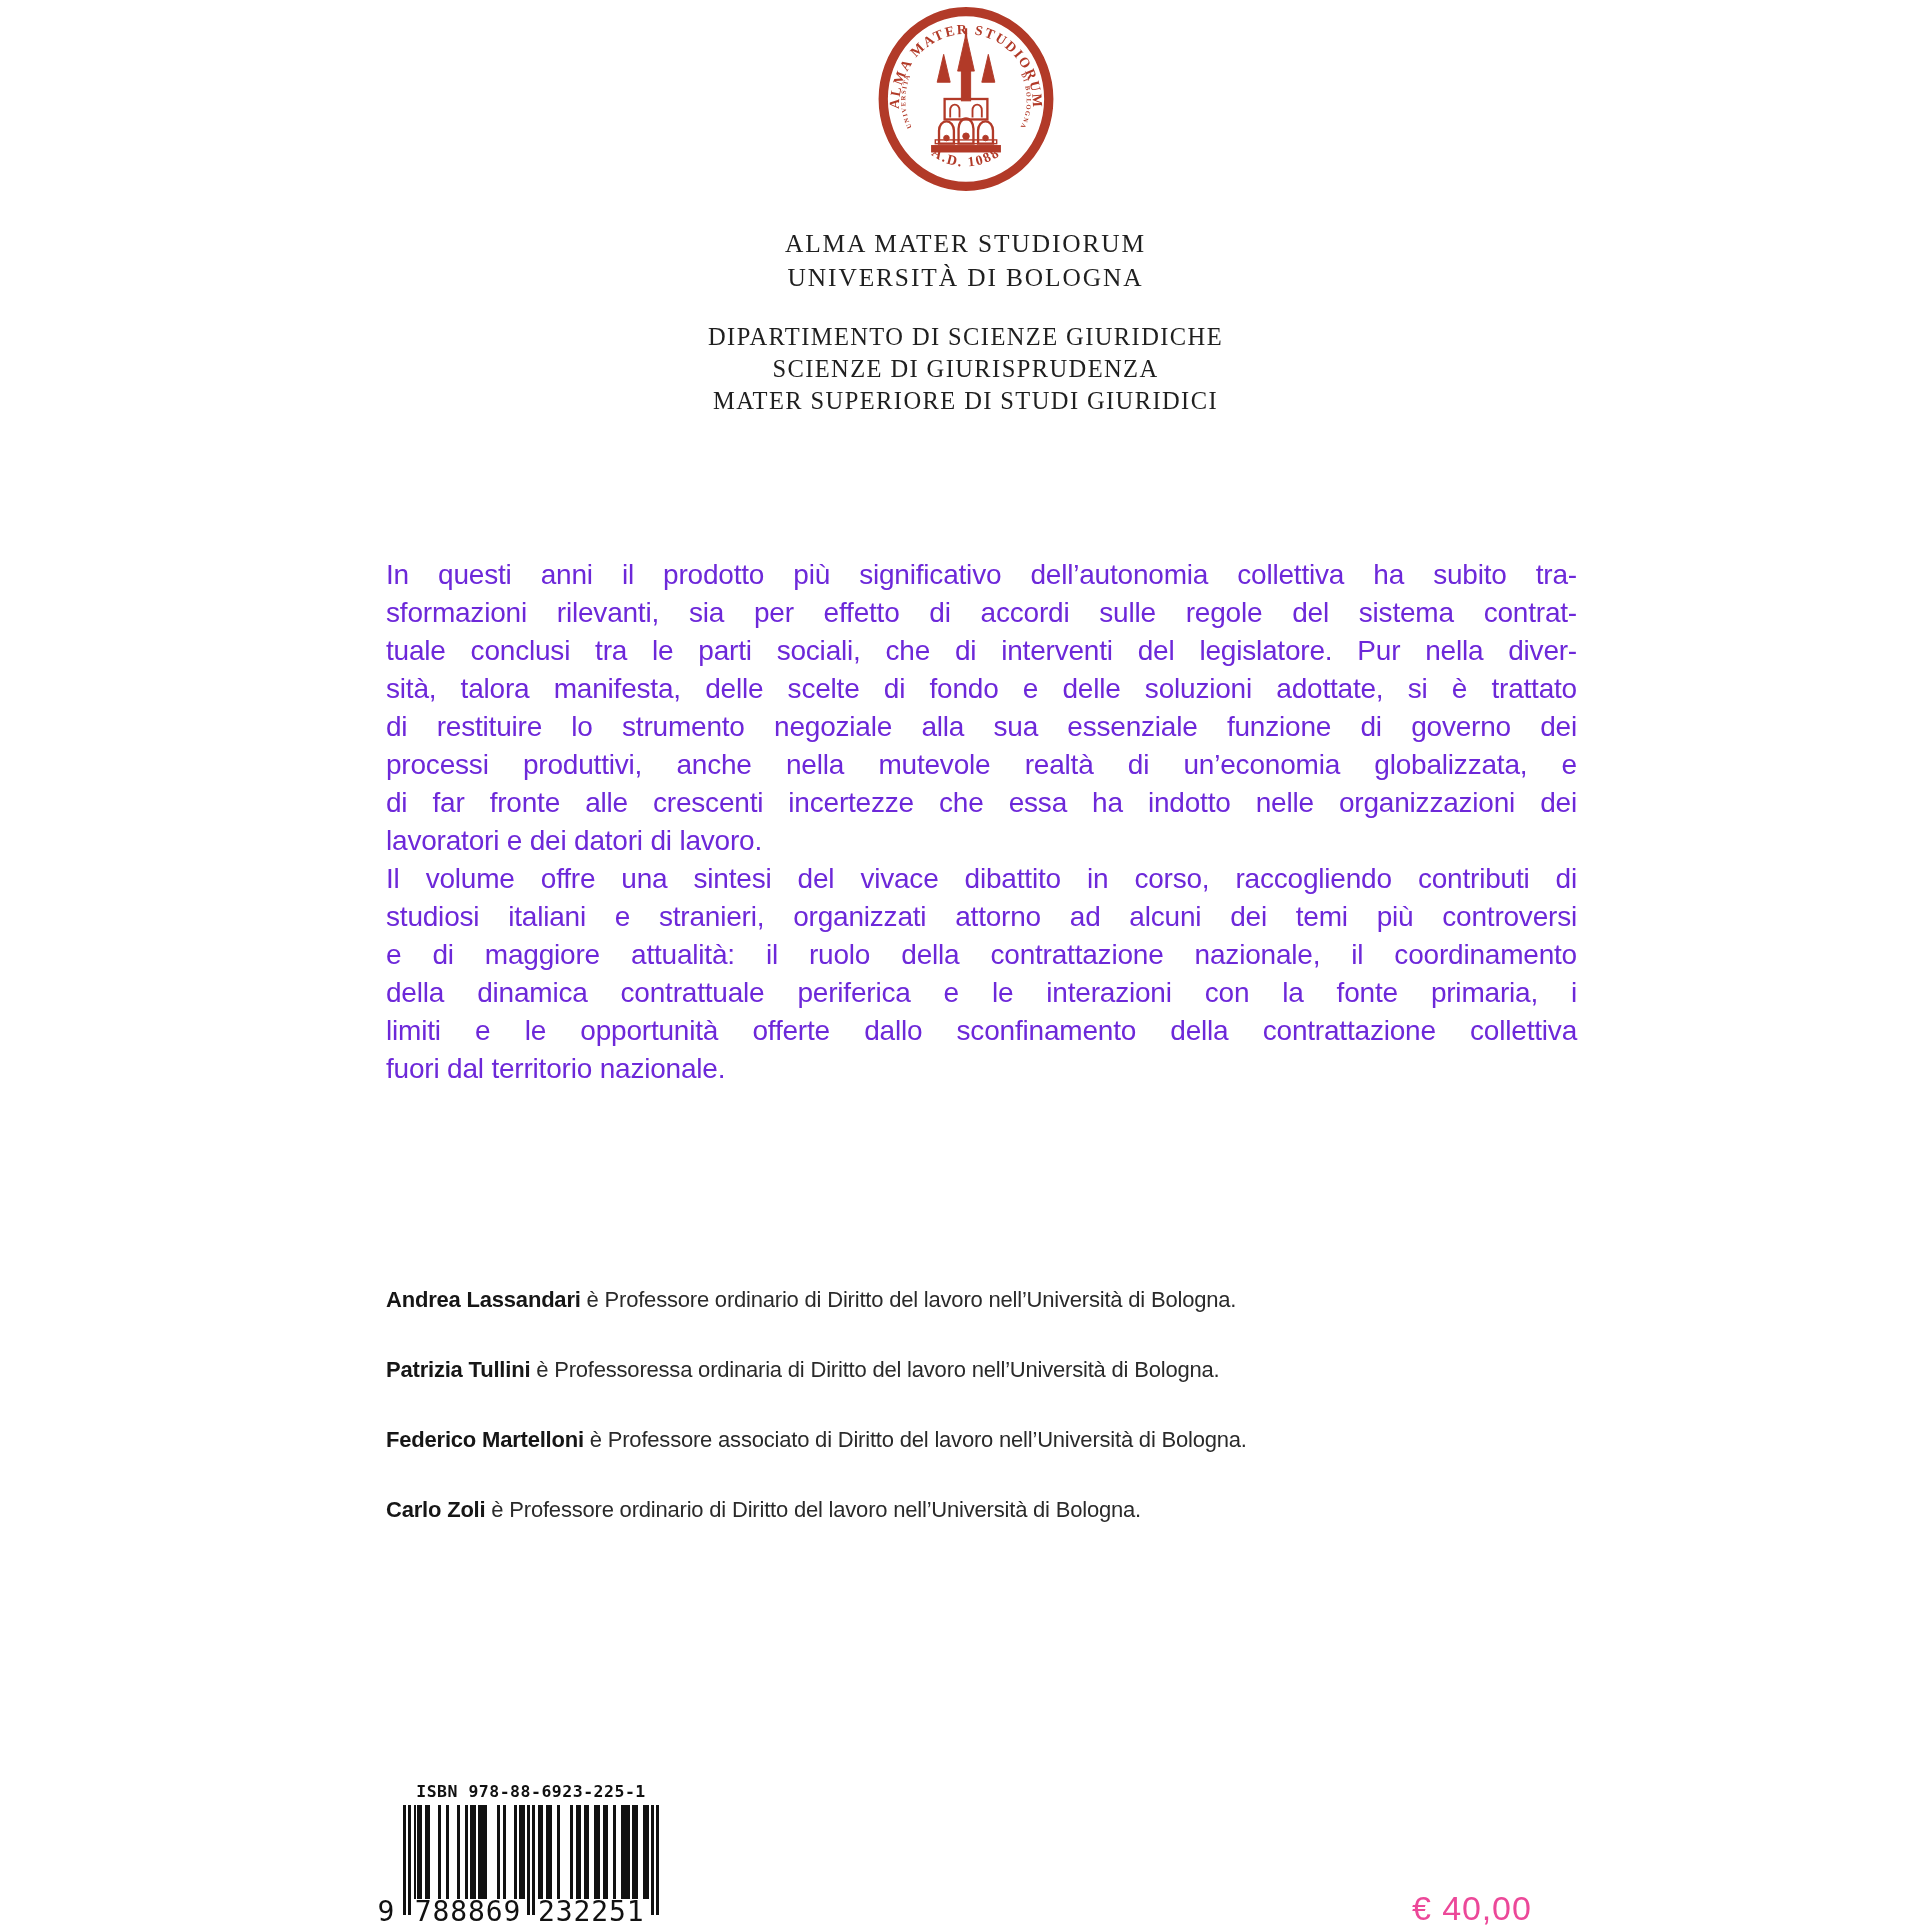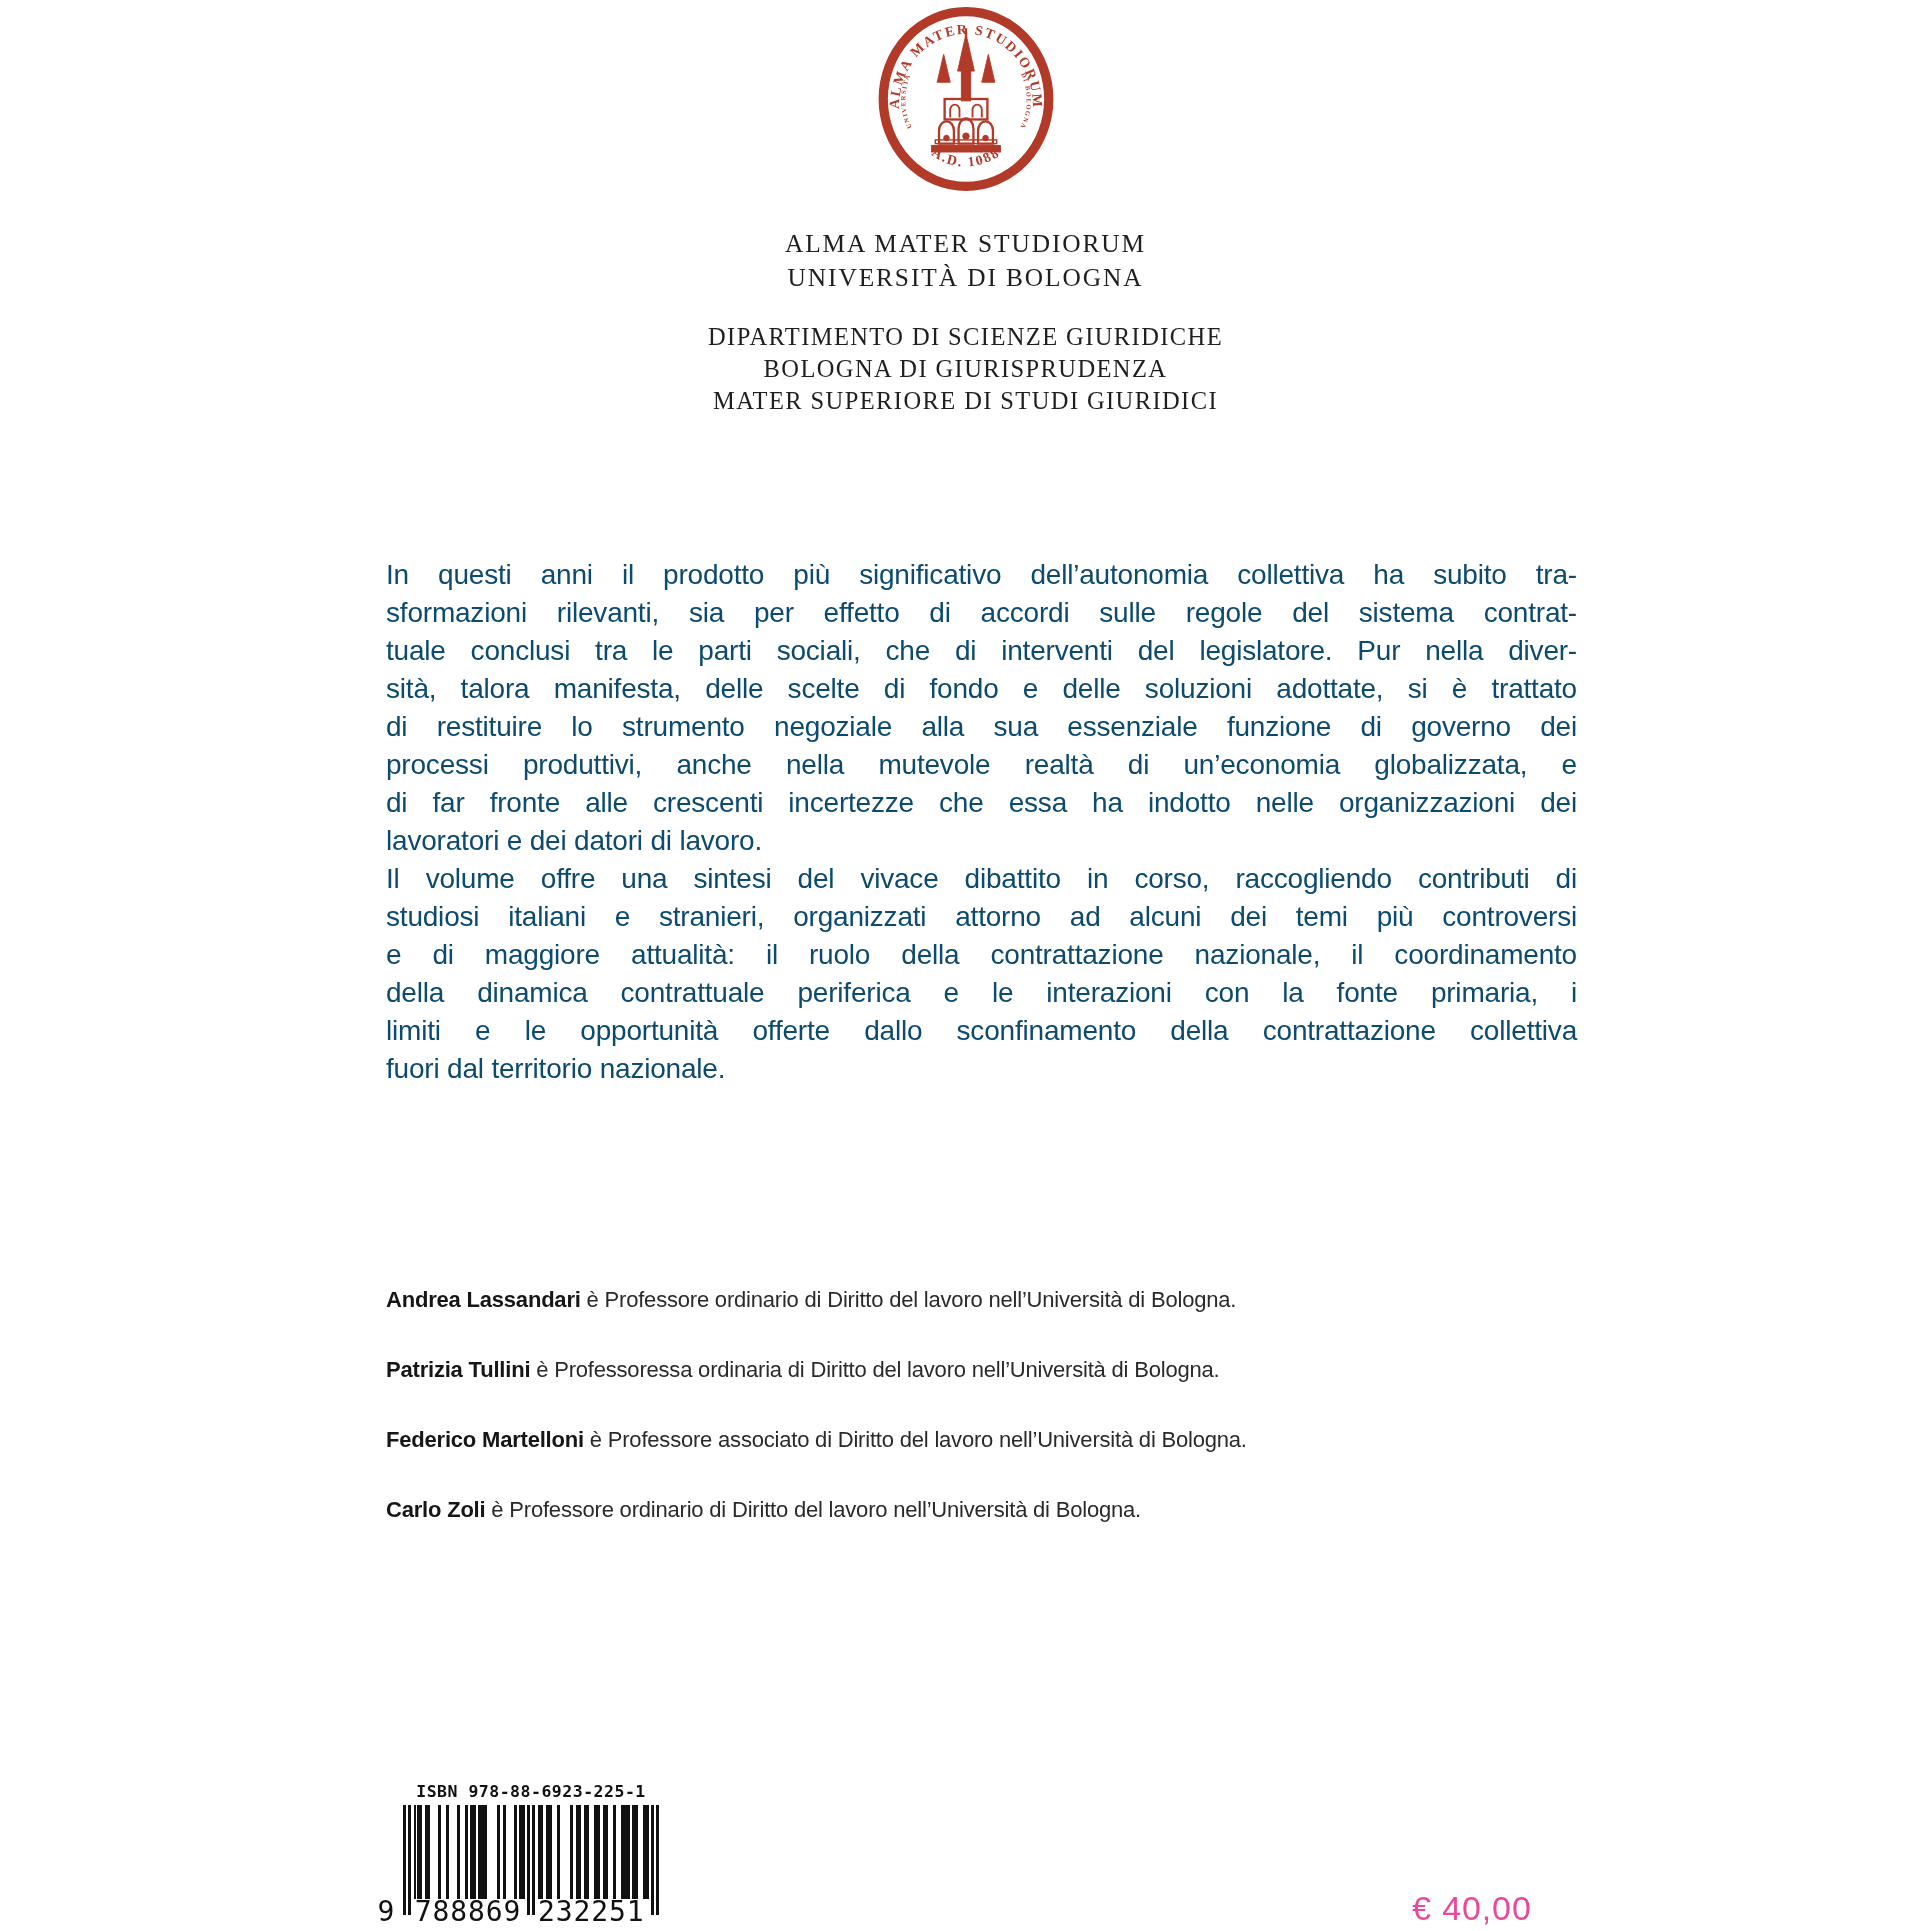--- a/index.html
+++ b/index.html
@@ -16,21 +16,21 @@
     letter-spacing:1.9px;color:#1f1f1f;
   }
   .departments{
     position:absolute;top:321px;left:0;width:1931px;text-align:center;
     font-family:"Liberation Serif",serif;font-size:24.5px;line-height:32px;
     letter-spacing:1.4px;color:#1f1f1f;
   }
   
   .blurb{
     position:absolute;left:386px;top:556px;width:1191px;
-    font-size:28px;line-height:38px;color:#0c4a6e;letter-spacing:-0.2px;
+    font-size:28px;line-height:38px;color:#6d28d9;letter-spacing:-0.2px;
   }
   .blurb .line{text-align:justify;text-align-last:justify;}
   .blurb .line.last{text-align-last:left;}
   
   .authors{position:absolute;left:386px;top:1274px;width:1507px;font-size:22px;color:#2a2a2a;margin-top:12px;}
   .author{line-height:28px;margin-bottom:42px;white-space:nowrap;letter-spacing:-0.2px;}
   .author b{font-weight:bold;color:#161616;}
   
   .barcode{position:absolute;left:403px;top:1782px;width:256px;}
   .barcode .isbn-label{
@@ -101,21 +101,21 @@
   </svg>
 </div>
 
 <div class="univ-name">
   <div>ALMA MATER STUDIORUM</div>
   <div>UNIVERSITÀ DI BOLOGNA</div>
 </div>
 
 <div class="departments">
   <div>DIPARTIMENTO DI SCIENZE GIURIDICHE</div>
-  <div>BOLOGNA DI GIURISPRUDENZA</div>
+  <div>SCIENZE DI GIURISPRUDENZA</div>
   <div>MATER SUPERIORE DI STUDI GIURIDICI</div>
 </div>
 
 <div class="blurb">
   <div class="line">In questi anni il prodotto più significativo dell’autonomia collettiva ha subito tra-</div>
   <div class="line">sformazioni rilevanti, sia per effetto di accordi sulle regole del sistema contrat-</div>
   <div class="line">tuale conclusi tra le parti sociali, che di interventi del legislatore. Pur nella diver-</div>
   <div class="line">sità, talora manifesta, delle scelte di fondo e delle soluzioni adottate, si è trattato</div>
   <div class="line">di restituire lo strumento negoziale alla sua essenziale funzione di governo dei</div>
   <div class="line">processi produttivi, anche nella mutevole realtà di un’economia globalizzata, e</div>

